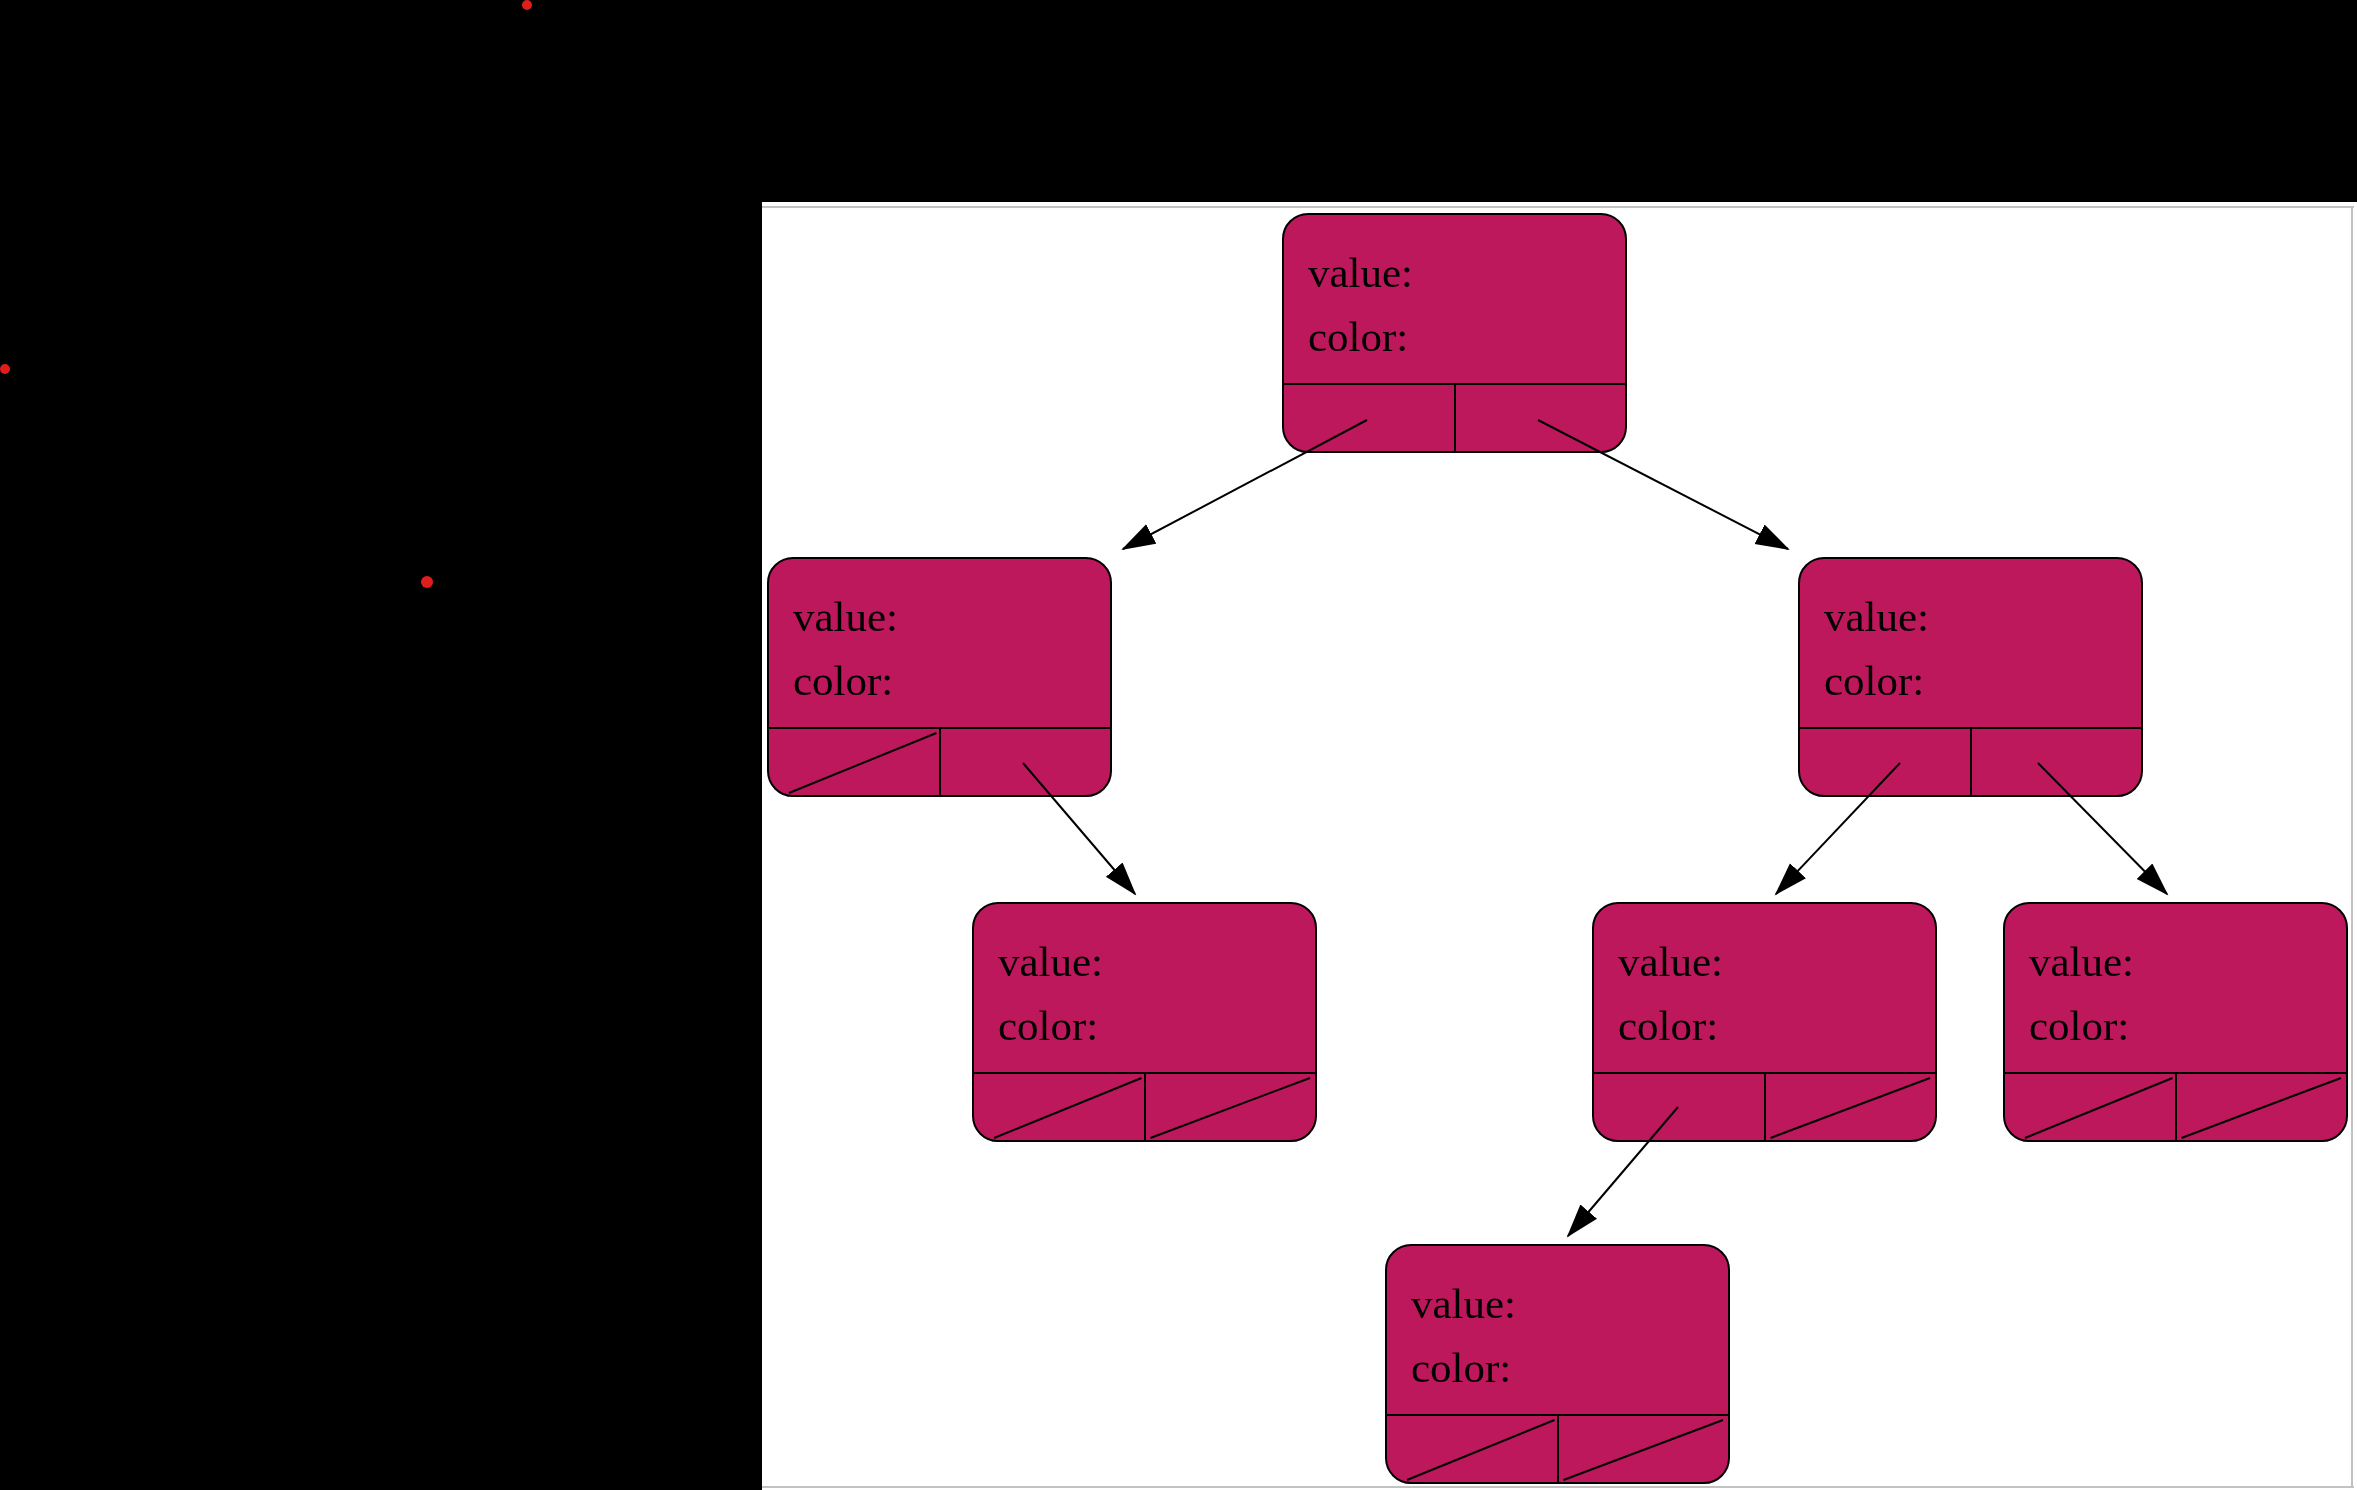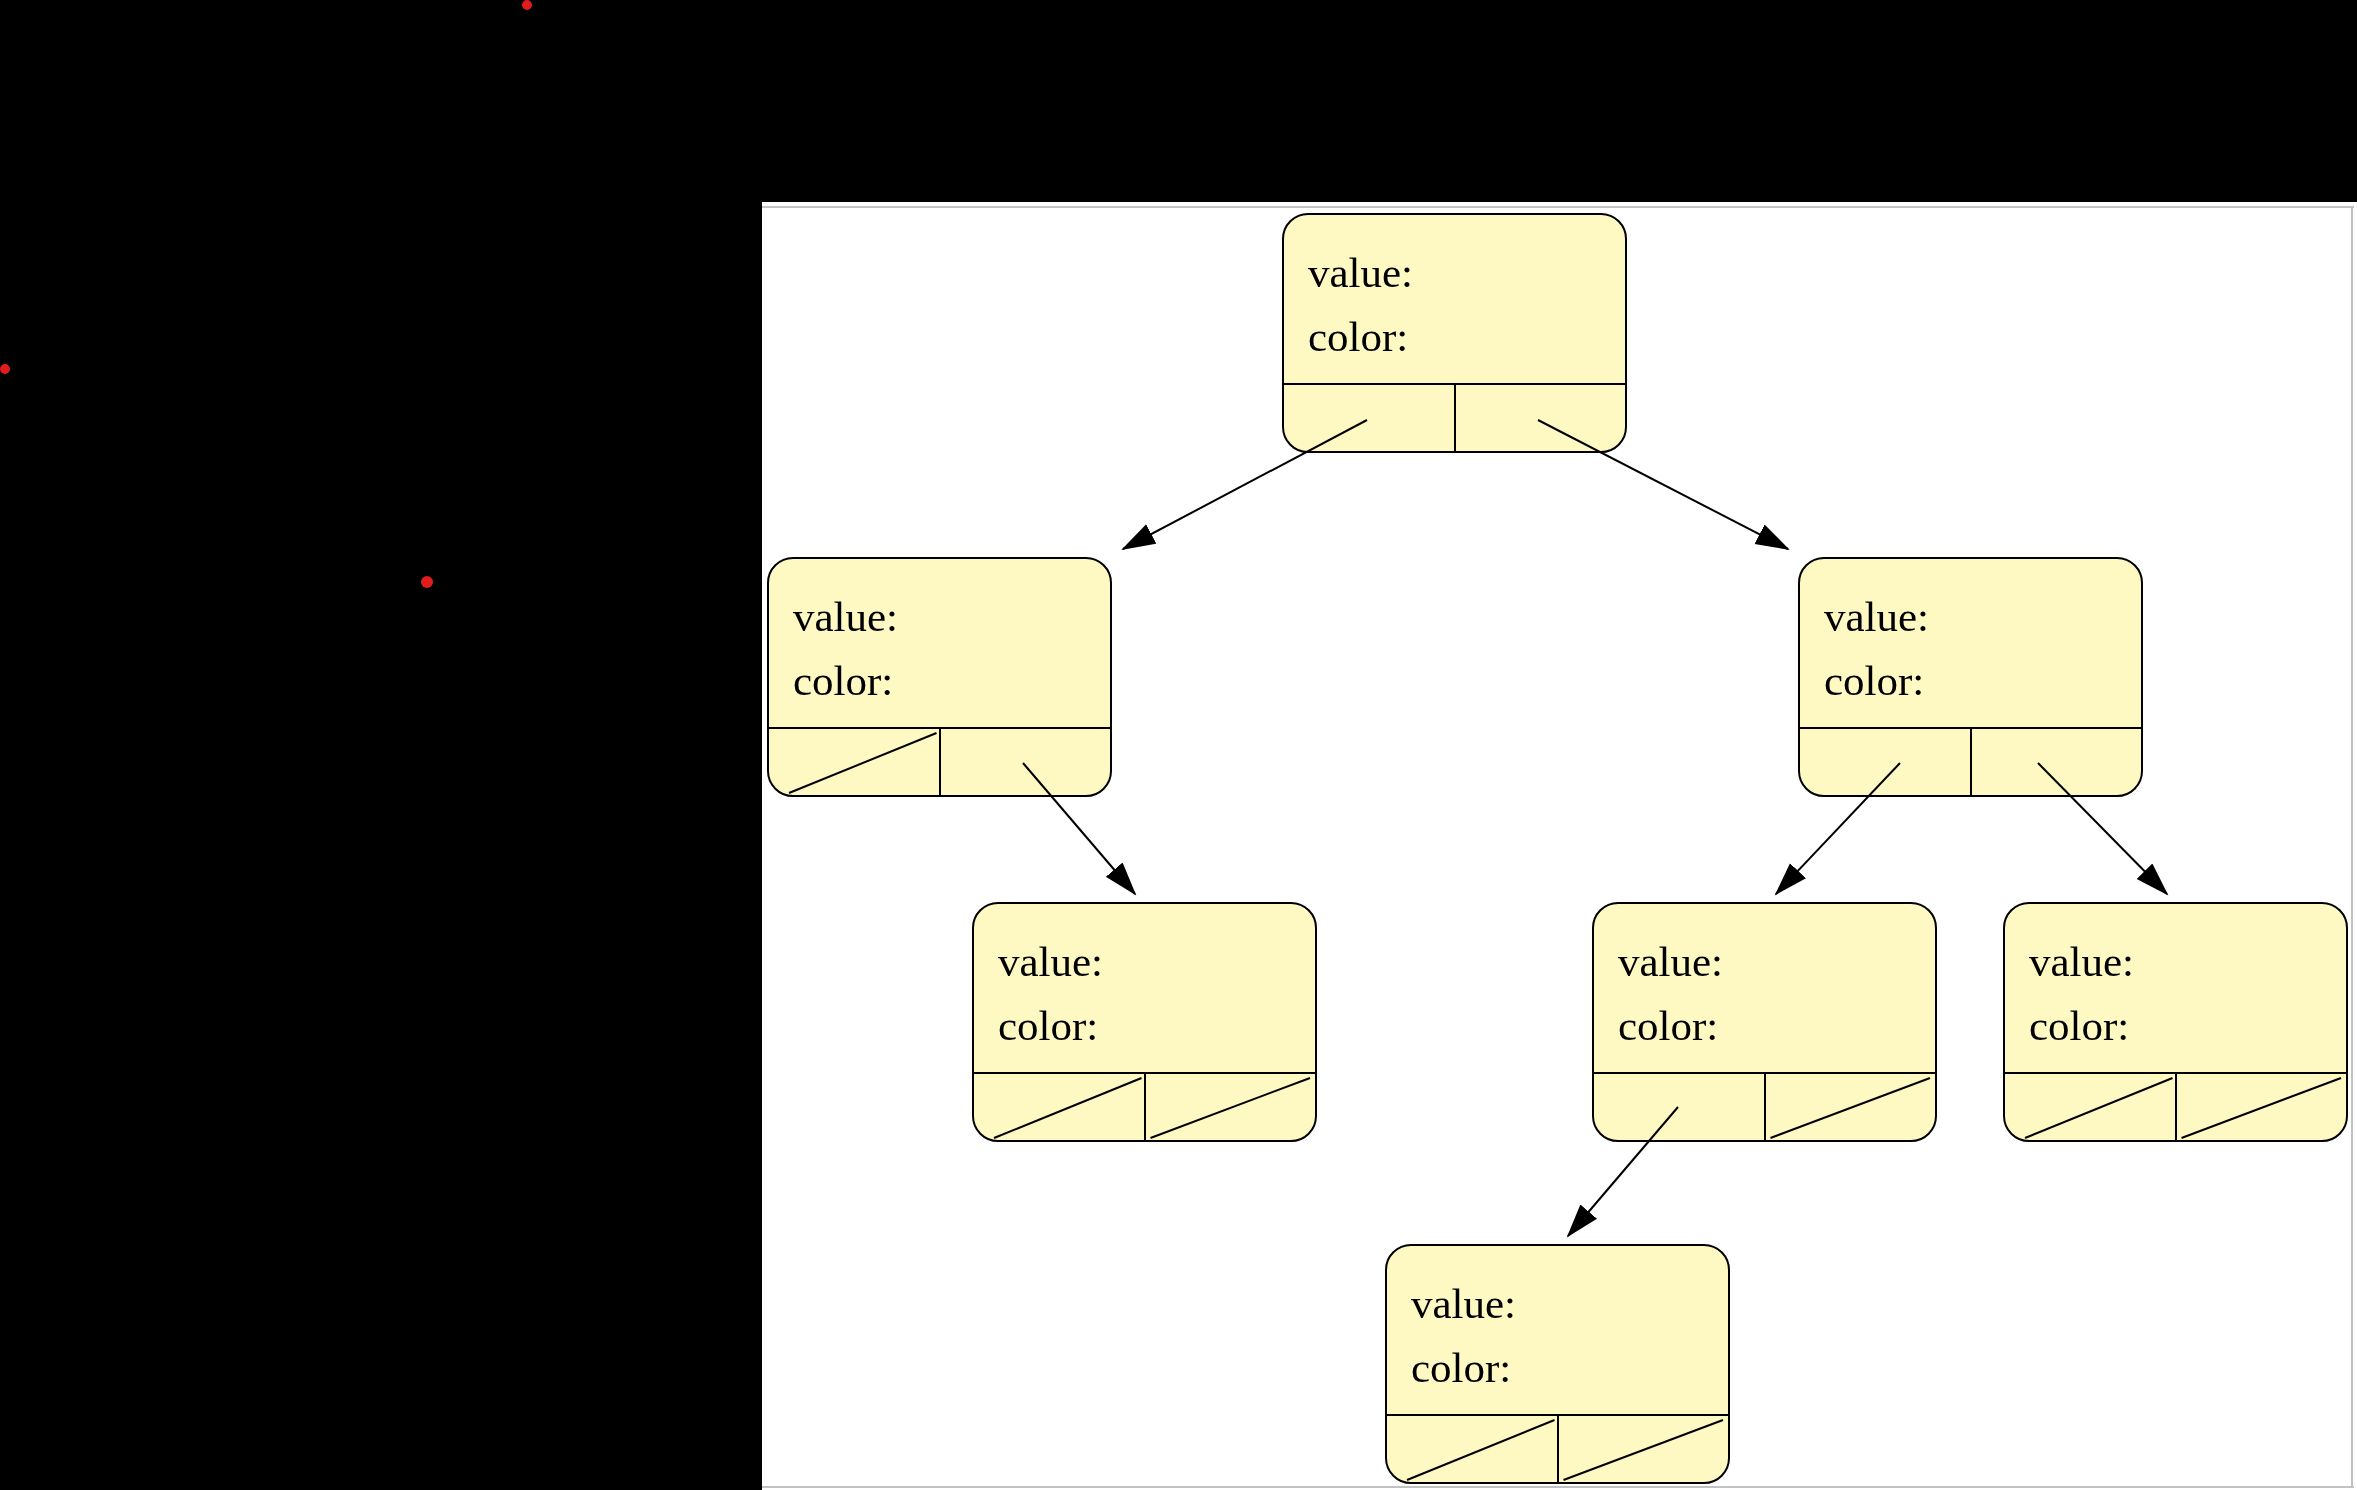--- a/index.html
+++ b/index.html
@@ -6,21 +6,21 @@
   #stage {
     position: relative;
     overflow: hidden;
     font-family: "Liberation Serif", "DejaVu Serif", serif;
   }
   #panel { position: absolute; }
   .frame-line { position: absolute; }
   .red-dot { position: absolute; border-radius: 50%; }
   .tree-node {
     position: absolute;
-    background: #fef9c3;
+    background: #be185d;
     border: 2px solid #000000;
     border-radius: 26px;
     box-sizing: border-box;
   }
   .node-fields {
     position: absolute;
     left: 24px;
     top: 26px;
     font-size: 43px;
     line-height: 64px;

